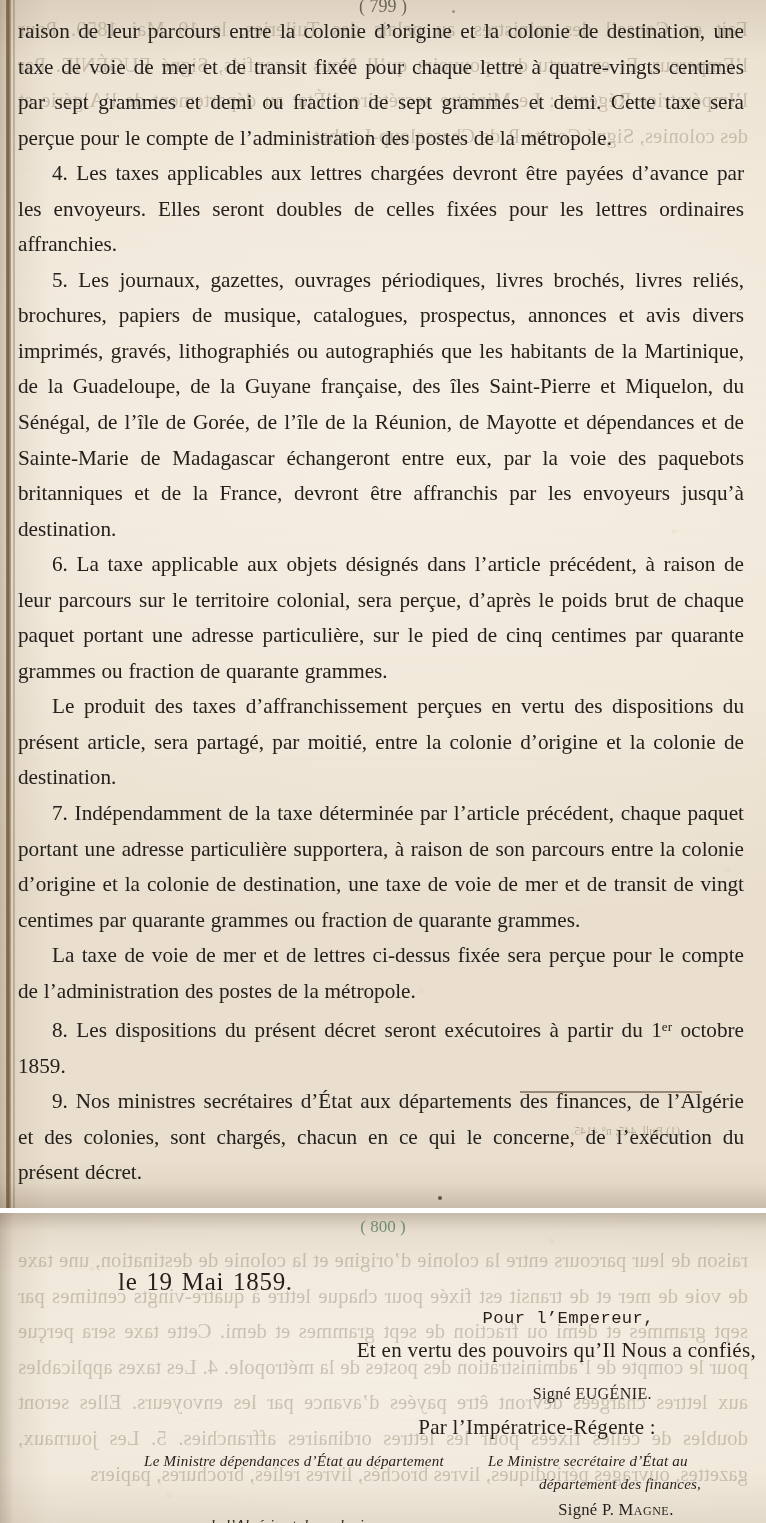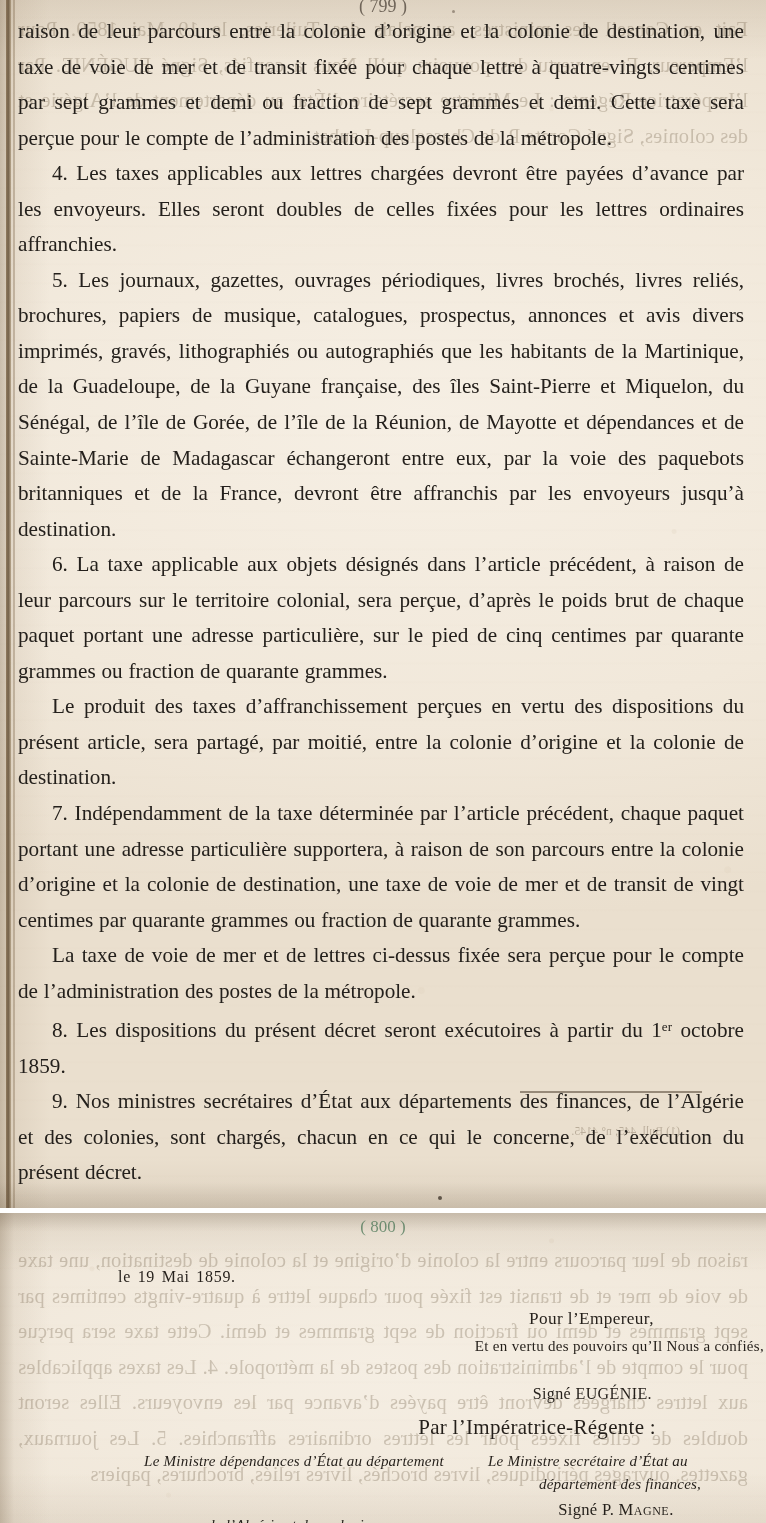--- a/index.html
+++ b/index.html
@@ -218,37 +218,38 @@
     width: 662px;
     font-size: 20.4px;
     line-height: 33px;
     letter-spacing: .7px;
     word-spacing: 3px;
   }
   #date-line {
     position: absolute;
     left: 118px;
     top: 55px;
-    font-size: 16px;
+    font-size: 25px;
     letter-spacing: .7px;
     word-spacing: 2px;
     text-align: center;
   }
   #pour-empereur {
     position: absolute;
     right: 112px;
     top: 96px;
     font-size: 17.2px;
     letter-spacing: .4px;
+    font-family: Liberation Mono, monospace;
   }
   #en-vertu {
     position: absolute;
-    right: 2px;
+    right: 10px;
     top: 125px;
-    font-size: 15px;
+    font-size: 21px;
     letter-spacing: .3px;
   }
   #signe-eugenie {
     position: absolute;
     right: 114px;
     top: 172px;
     font-size: 16px;
     letter-spacing: .4px;
   }
   #par-imperatrice {

